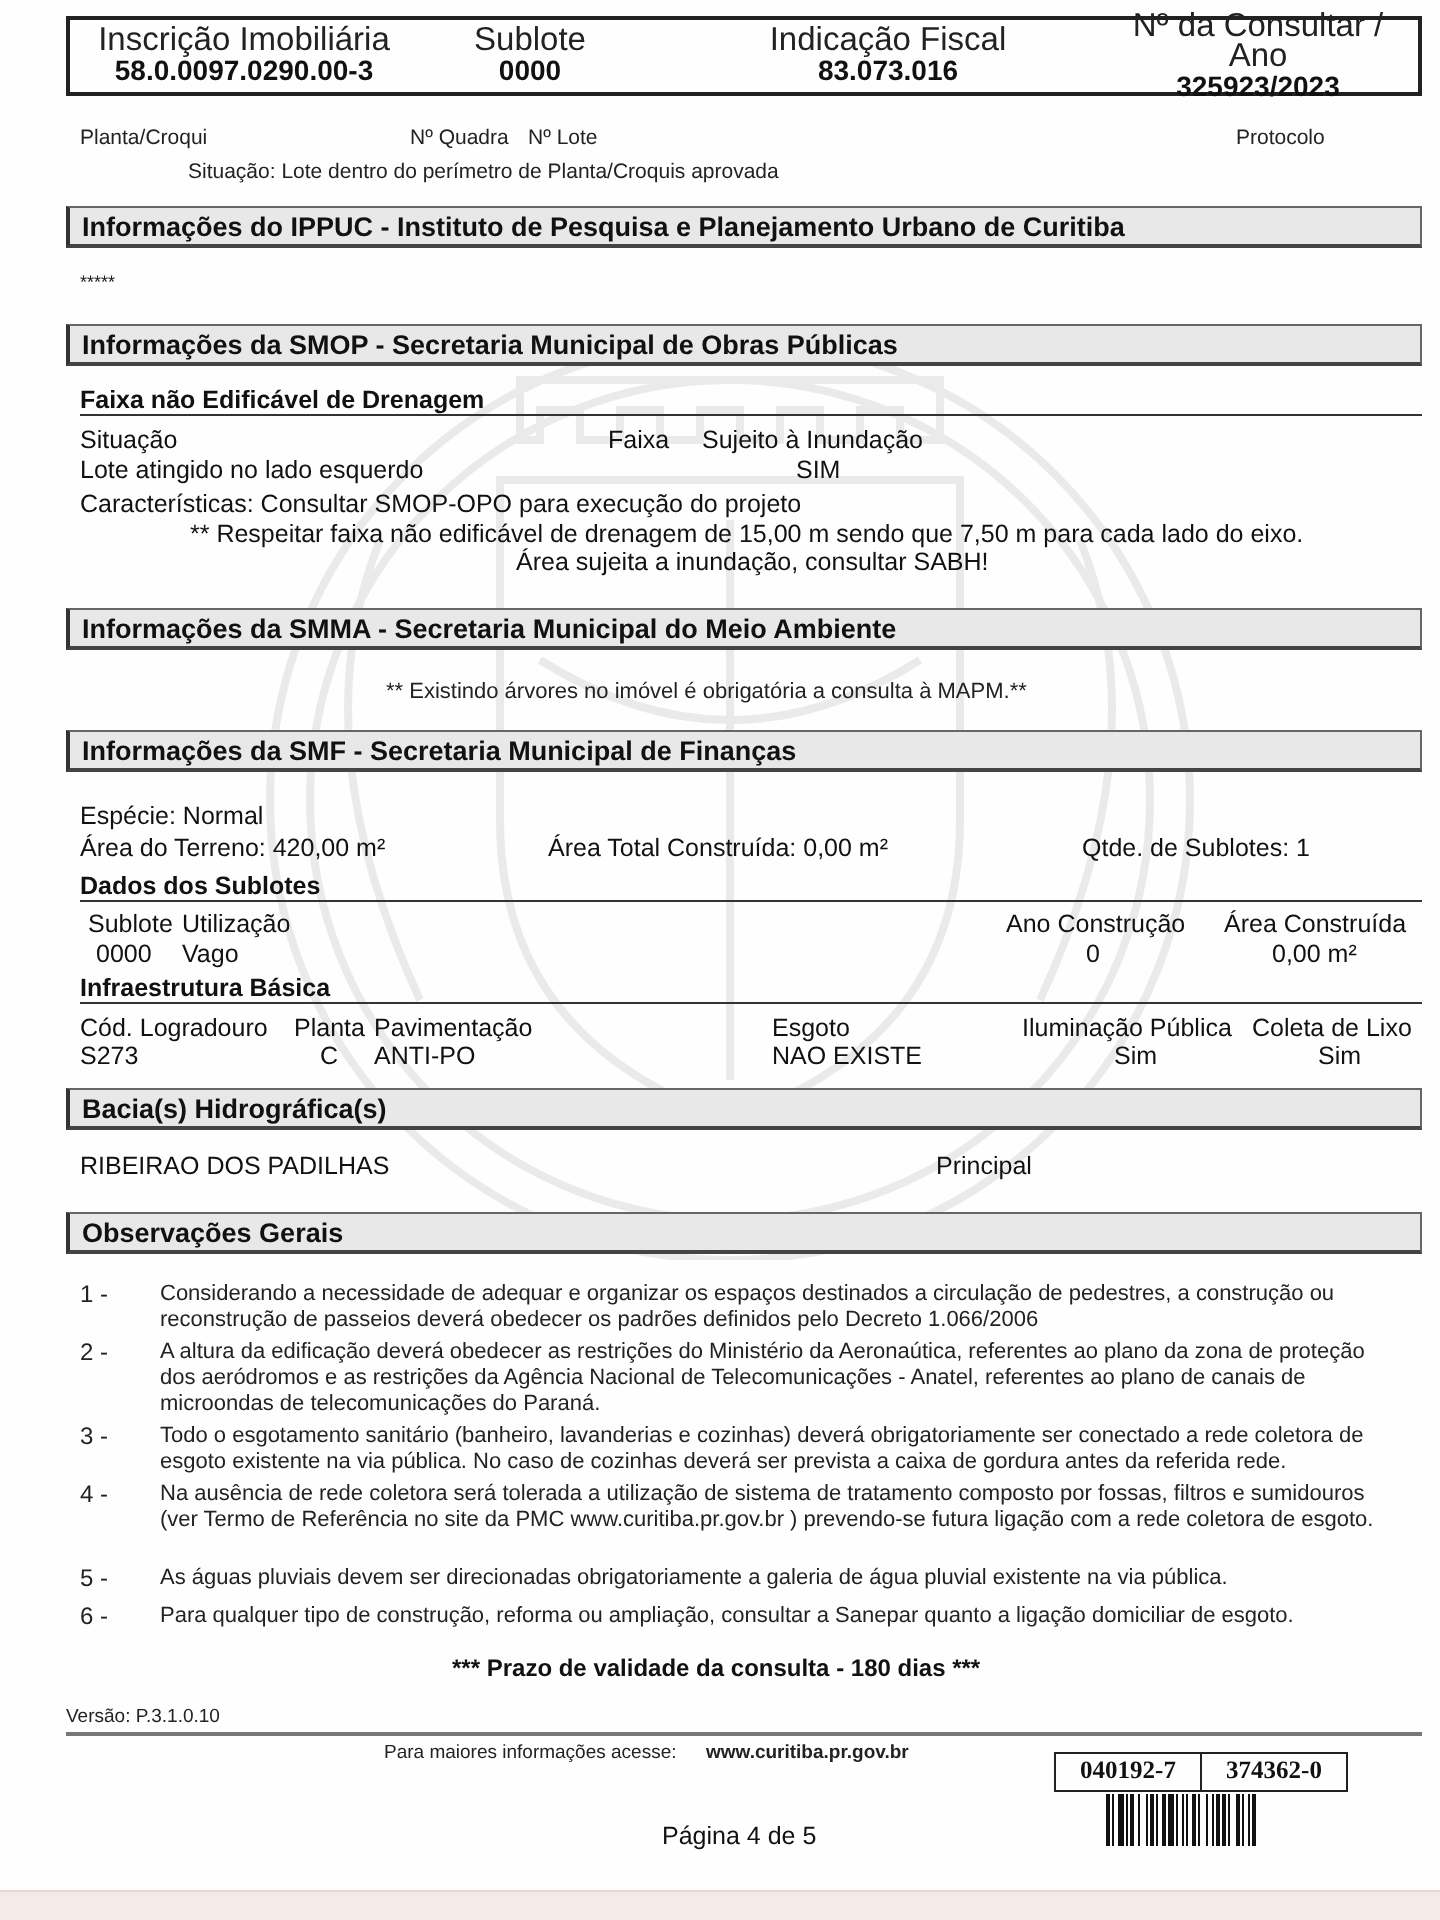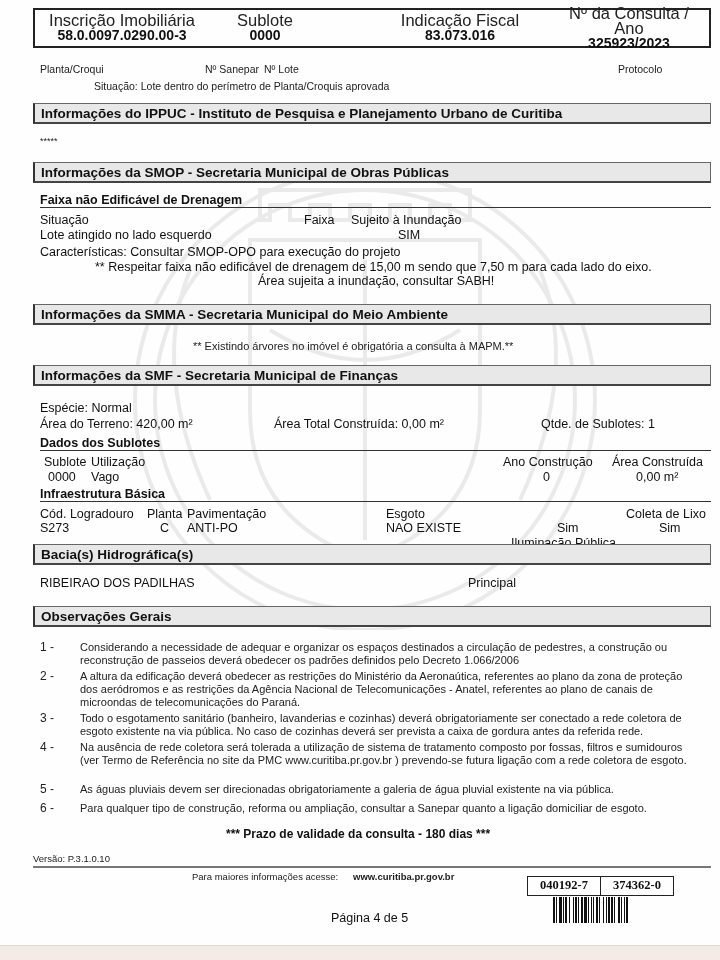--- a/index.html
+++ b/index.html
@@ -66,32 +66,32 @@
 
   <div class="hdr-box">
     <div class="hdr-cell" style="left:12px; width:150px;">
       <div class="lbl">Inscrição Imobiliária</div>
       <div class="val">58.0.0097.0290.00-3</div>
     </div>
     <div class="hdr-cell" style="left:190px; width:80px;">
       <div class="lbl">Sublote</div>
       <div class="val">0000</div>
     </div>
-    <div class="hdr-cell" style="left:350px; width:150px;">
+    <div class="hdr-cell" style="left:334px; width:150px;">
       <div class="lbl">Indicação Fiscal</div>
       <div class="val">83.073.016</div>
     </div>
     <div class="hdr-cell" style="left:518px; width:152px;">
-      <div class="lbl">Nº da Consulta / Ano</div>
+      <div class="lbl">Nº da Consultar / Ano</div>
       <div class="val">325923/2023</div>
     </div>
   </div>
 
   <div class="small" style="left:40px; top:63px;">Planta/Croqui</div>
-  <div class="small" style="left:205px; top:63px;">Nº Sanepar</div>
+  <div class="small" style="left:205px; top:63px;">Nº Quadra</div>
   <div class="small" style="left:264px; top:63px;">Nº Lote</div>
   <div class="small" style="left:618px; top:63px;">Protocolo</div>
   <div class="small" style="left:94px; top:80px;">Situação: Lote dentro do perímetro de Planta/Croquis aprovada</div>
 
   <div class="section-bar" style="top:103px;">Informações do IPPUC - Instituto de Pesquisa e Planejamento Urbano de Curitiba</div>
   <div class="small" style="left:40px; top:136px; font-size:9px;">*****</div>
 
   <div class="section-bar" style="top:162px;">Informações da SMOP - Secretaria Municipal de Obras Públicas</div>
   <div class="sub-title" style="top:193px;"><span>Faixa não Edificável de Drenagem</span></div>
   <div class="t12" style="left:40px; top:213px;">Situação</div>
@@ -122,21 +122,21 @@
     <div class="t12" style="left:91px; top:470px;">Vago</div>
     <div class="t12" style="left:543px; top:470px;">0</div>
     <div class="t12" style="left:636px; top:470px;">0,00 m²</div>
   </div>
 
   <div class="sub-title" style="top:487px;"><span>Infraestrutura Básica</span></div>
   <div class="t12" style="left:40px; top:507px;">Cód. Logradouro</div>
   <div class="t12" style="left:147px; top:507px;">Planta</div>
   <div class="t12" style="left:187px; top:507px;text-align:center;">Pavimentação</div>
   <div class="t12" style="left:386px; top:507px;">Esgoto</div>
-  <div class="t12" style="left:511px; top:536px;">Iluminação Pública</div>
+  <div class="t12" style="left:511px; top:507px;">Iluminação Pública</div>
   <div class="t12" style="left:626px; top:507px;">Coleta de Lixo</div>
   <div>
     <div class="t12" style="left:40px; top:521px;">S273</div>
     <div class="t12" style="left:160px; top:521px;">C</div>
     <div class="t12" style="left:187px; top:521px;">ANTI-PO</div>
     <div class="t12" style="left:386px; top:521px;">NAO EXISTE</div>
     <div class="t12" style="left:557px; top:521px;">Sim</div>
     <div class="t12" style="left:659px; top:521px;">Sim</div>
   </div>
 

